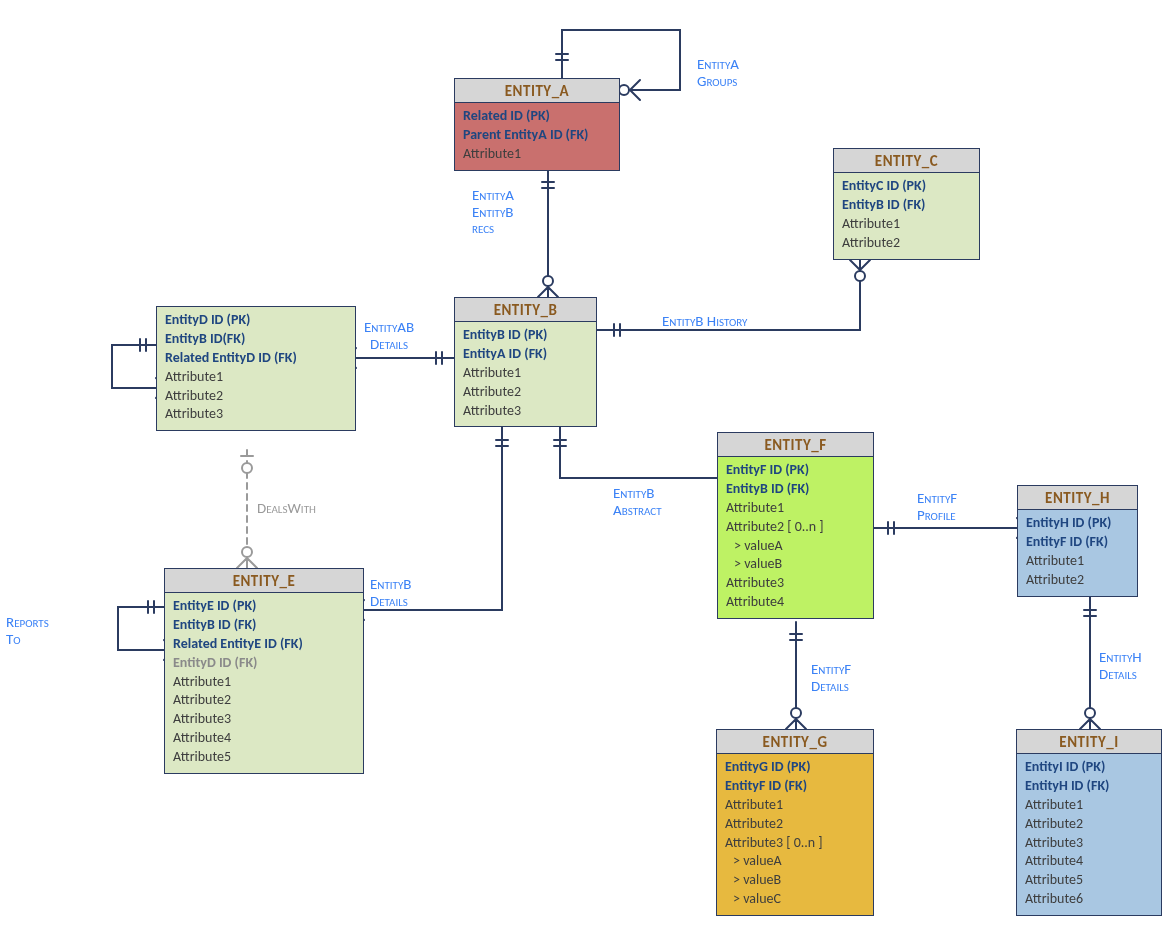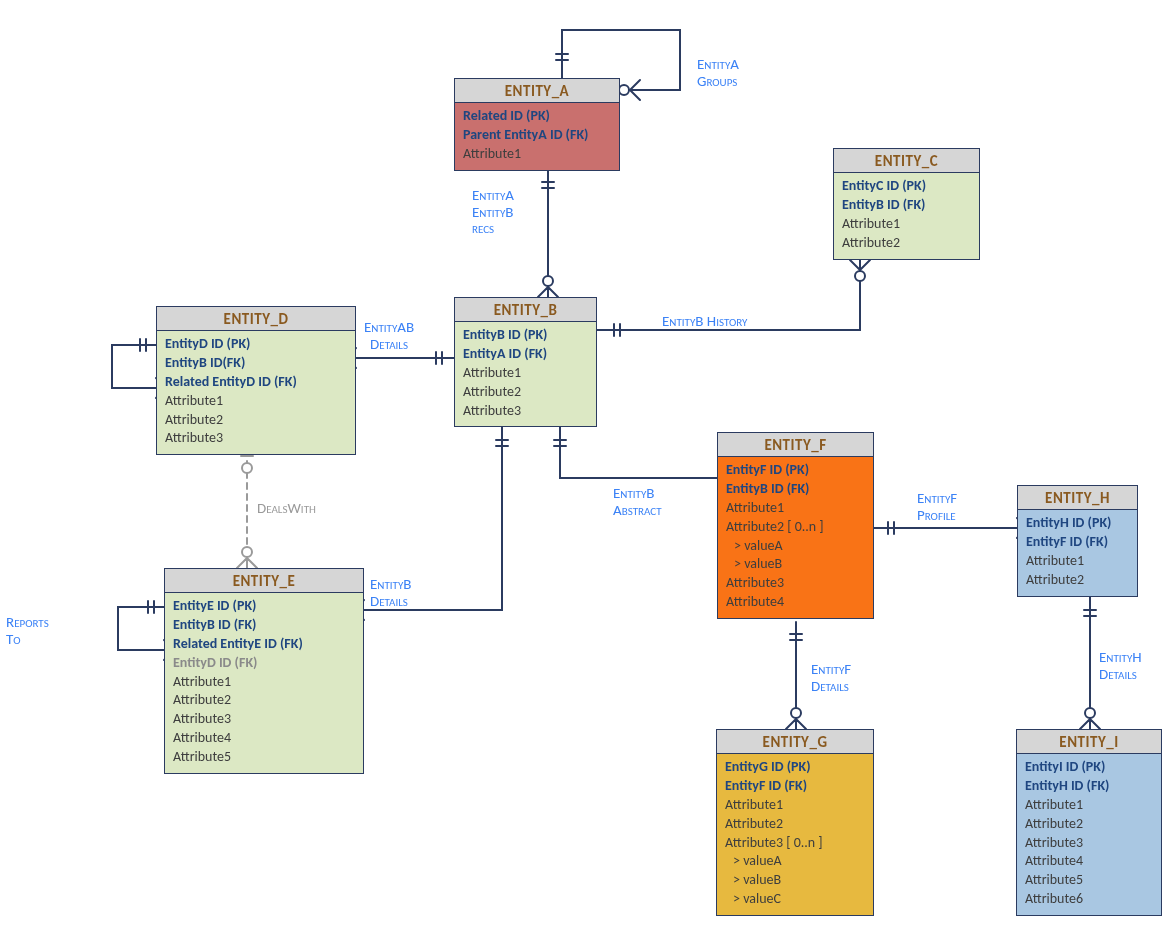--- a/index.html
+++ b/index.html
@@ -43,21 +43,21 @@
   }
   .entity .body div { white-space: nowrap; }
   .key { color: #1f4680; font-weight: 600; }
   .attr { color: #3e3e3e; }
   .sub  { color: #3e3e3e; padding-left: 8px; }
   .faded { color: #8a8a8a; font-weight: 600; }
 
   
   .body-red    { background: #c9706e; }
   .body-green  { background: #dce8c4; }
-  .body-grey   { background: #f97316; }
+  .body-grey   { background: #bef264; }
   .body-gold   { background: #e7b93f; }
   .body-blue   { background: #a9c7e2; }
 
   .rel-label {
     position: absolute;
     font-variant: small-caps;
     font-size: 15px;
     color: #3b82f6;
     line-height: 1.1;
     text-align: left;
@@ -159,21 +159,20 @@
   <div class="body body-green">
     <div class="key">EntityB ID (PK)</div>
     <div class="key">EntityA ID (FK)</div>
     <div class="attr">Attribute1</div>
     <div class="attr">Attribute2</div>
     <div class="attr">Attribute3</div>
   </div>
 </div>
 
 <div class="entity" style="left:156px; top:306px; width:200px;">
-  <div class="title">ENTITY_D</div>
   <div class="body body-green">
     <div class="key">EntityD ID (PK)</div>
     <div class="key">EntityB ID(FK)</div>
     <div class="key">Related EntityD ID (FK)</div>
     <div class="attr">Attribute1</div>
     <div class="attr">Attribute2</div>
     <div class="attr">Attribute3</div>
   </div>
 </div>
 

